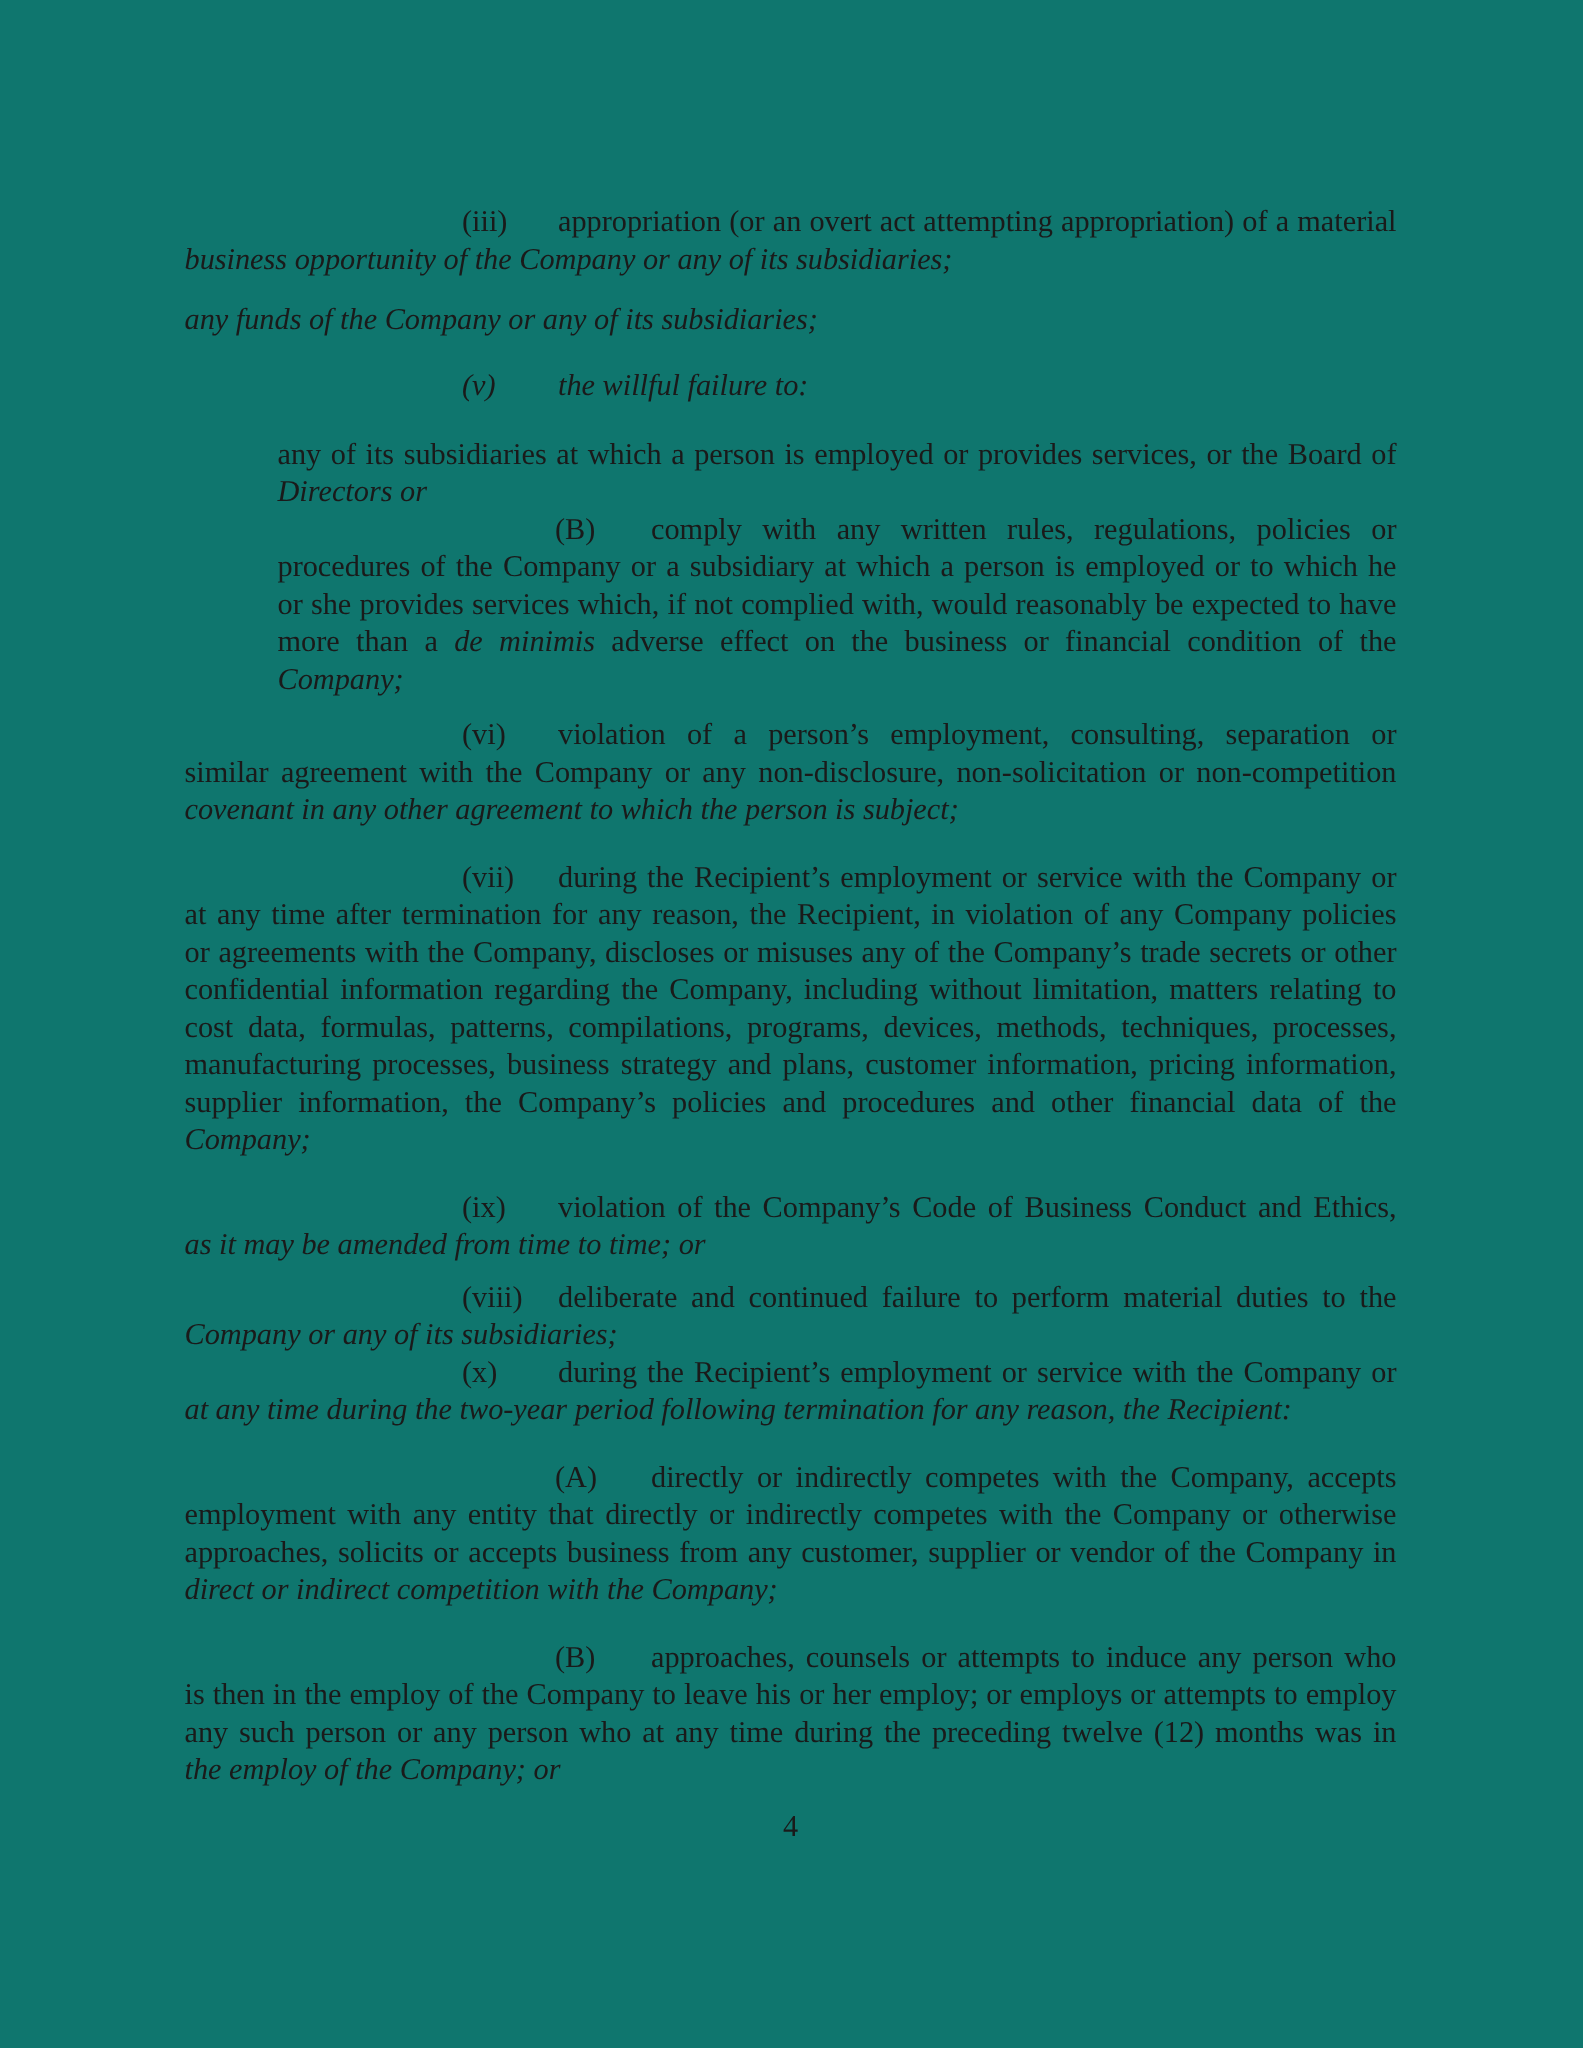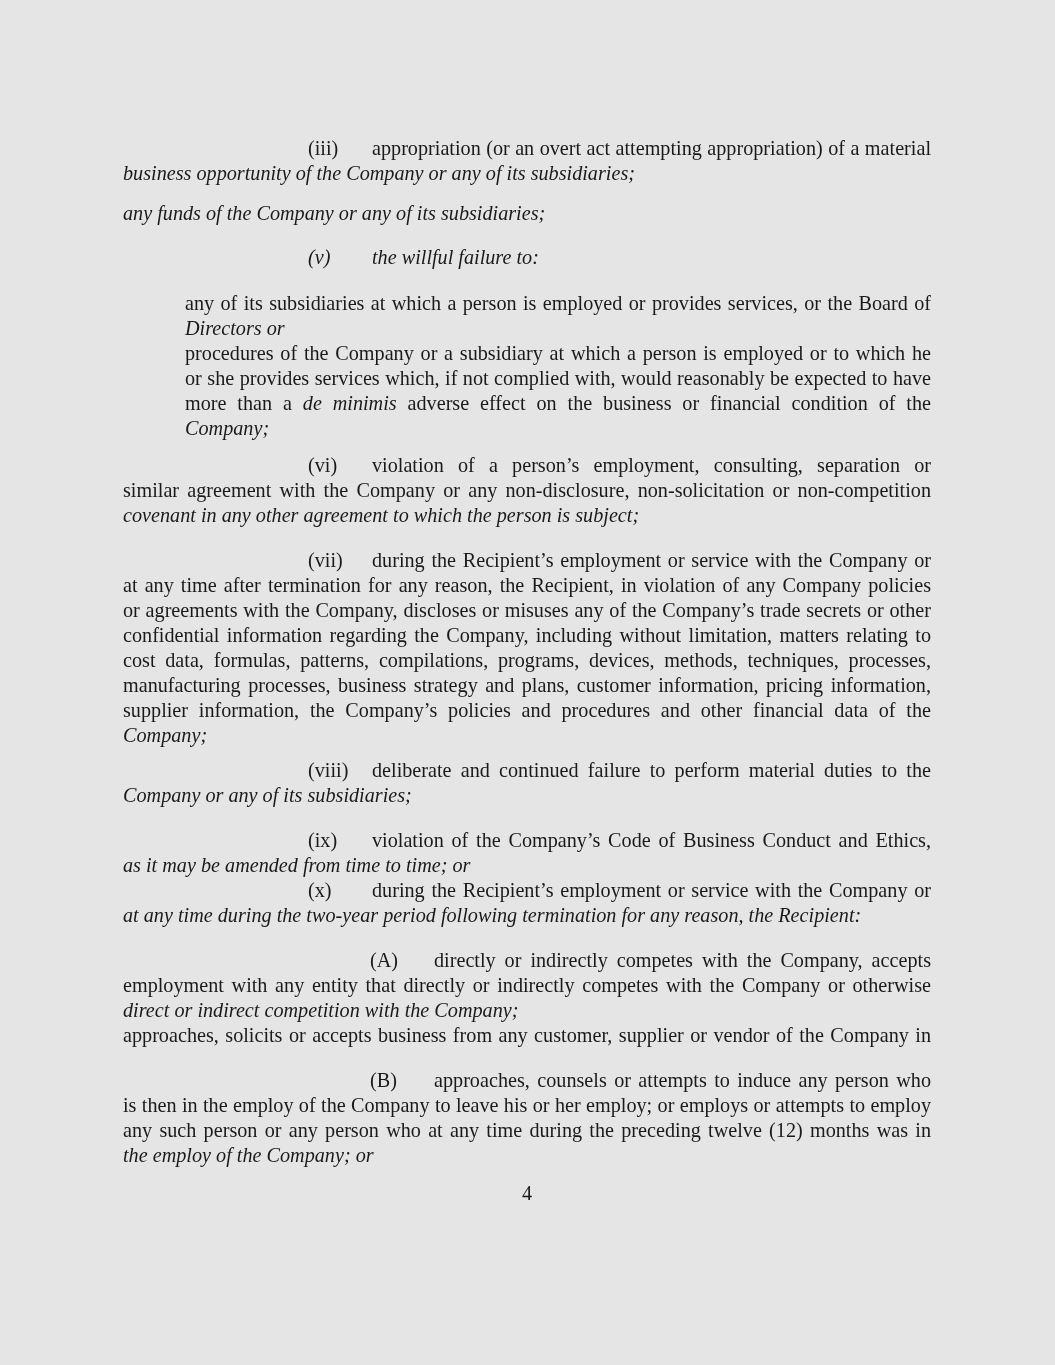--- a/index.html
+++ b/index.html
@@ -1,21 +1,21 @@
 <!DOCTYPE html>
 <html><head>
 <meta charset="utf-8">
 <style>
   html, body { margin:0; padding:0; background:#ffffff; }
   .page {
     position: relative;
     width: 1055px; height: 1365px;
     box-sizing: border-box;
     padding: 136px 124px 0 123px;
-    background: #e5e5e5;
+    background: #0f766e;
     font-family: "Liberation Serif", "DejaVu Serif", serif;
     font-size: 20.2px;
     line-height: 25px;
     color: #1a1a1a;
     overflow: hidden;
   }
   .para { margin: 0; }
   .line {
     white-space: nowrap;
     text-align: justify;
@@ -62,20 +62,21 @@
   <div class="para p-main mt19">
     <div class="line first last"><span class="label">(v)</span><span>the willful failure to:</span></div>
   </div>
 
   <div class="para p-subv mt21">
     <div class="line">any of its subsidiaries at which a person is employed or provides services, or the Board of</div>
     <div class="line last">Directors or</div>
   </div>
 
   <div class="para p-subv mt0">
+    <div class="line first"><span class="label">(B)</span><span>comply with any written rules, regulations, policies or</span></div>
     <div class="line">procedures of the Company or a subsidiary at which a person is employed or to which he</div>
     <div class="line">or she provides services which, if not complied with, would reasonably be expected to have</div>
     <div class="line"><span>more than a </span><em>de minimis</em><span> adverse effect on the business or financial condition of the</span></div>
     <div class="line last">Company;</div>
   </div>
 
   <div class="para p-main mt12">
     <div class="line first"><span class="label">(vi)</span><span>violation of a person’s employment, consulting, separation or</span></div>
     <div class="line">similar agreement with the Company or any non-disclosure, non-solicitation or non-competition</div>
     <div class="line last">covenant in any other agreement to which the person is subject;</div>
@@ -85,40 +86,40 @@
     <div class="line first"><span class="label">(vii)</span><span>during the Recipient’s employment or service with the Company or</span></div>
     <div class="line">at any time after termination for any reason, the Recipient, in violation of any Company policies</div>
     <div class="line">or agreements with the Company, discloses or misuses any of the Company’s trade secrets or other</div>
     <div class="line">confidential information regarding the Company, including without limitation, matters relating to</div>
     <div class="line">cost data, formulas, patterns, compilations, programs, devices, methods, techniques, processes,</div>
     <div class="line">manufacturing processes, business strategy and plans, customer information, pricing information,</div>
     <div class="line">supplier information, the Company’s policies and procedures and other financial data of the</div>
     <div class="line last">Company;</div>
   </div>
 
+  <div class="para p-main mt20">
+    <div class="line first"><span class="label">(ix)</span><span>violation of the Company’s Code of Business Conduct and Ethics,</span></div>
+    <div class="line last">as it may be amended from time to time; or</div>
+  </div>
+
   <div class="para p-main mt10">
     <div class="line first"><span class="label">(viii)</span><span>deliberate and continued failure to perform material duties to the</span></div>
     <div class="line last">Company or any of its subsidiaries;</div>
-  </div>
-
-  <div class="para p-main mt20">
-    <div class="line first"><span class="label">(ix)</span><span>violation of the Company’s Code of Business Conduct and Ethics,</span></div>
-    <div class="line last">as it may be amended from time to time; or</div>
   </div>
 
   <div class="para p-main mt22">
     <div class="line first"><span class="label">(x)</span><span>during the Recipient’s employment or service with the Company or</span></div>
     <div class="line last">at any time during the two-year period following termination for any reason, the Recipient:</div>
   </div>
 
   <div class="para p-subx mt20">
     <div class="line first"><span class="label">(A)</span><span>directly or indirectly competes with the Company, accepts</span></div>
     <div class="line">employment with any entity that directly or indirectly competes with the Company or otherwise</div>
+    <div class="line">approaches, solicits or accepts business from any customer, supplier or vendor of the Company in</div>
     <div class="line last">direct or indirect competition with the Company;</div>
-    <div class="line">approaches, solicits or accepts business from any customer, supplier or vendor of the Company in</div>
   </div>
 
   <div class="para p-subx mt20">
     <div class="line first"><span class="label">(B)</span><span>approaches, counsels or attempts to induce any person who</span></div>
     <div class="line">is then in the employ of the Company to leave his or her employ; or employs or attempts to employ</div>
     <div class="line">any such person or any person who at any time during the preceding twelve (12) months was in</div>
     <div class="line last">the employ of the Company; or</div>
   </div>
 
   <div class="pagenum mt13">4</div>

